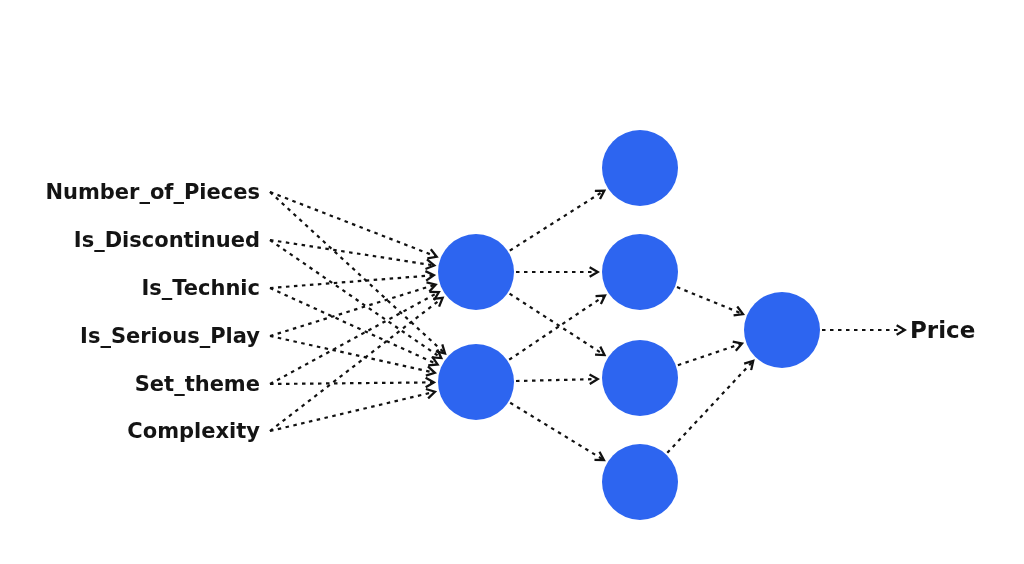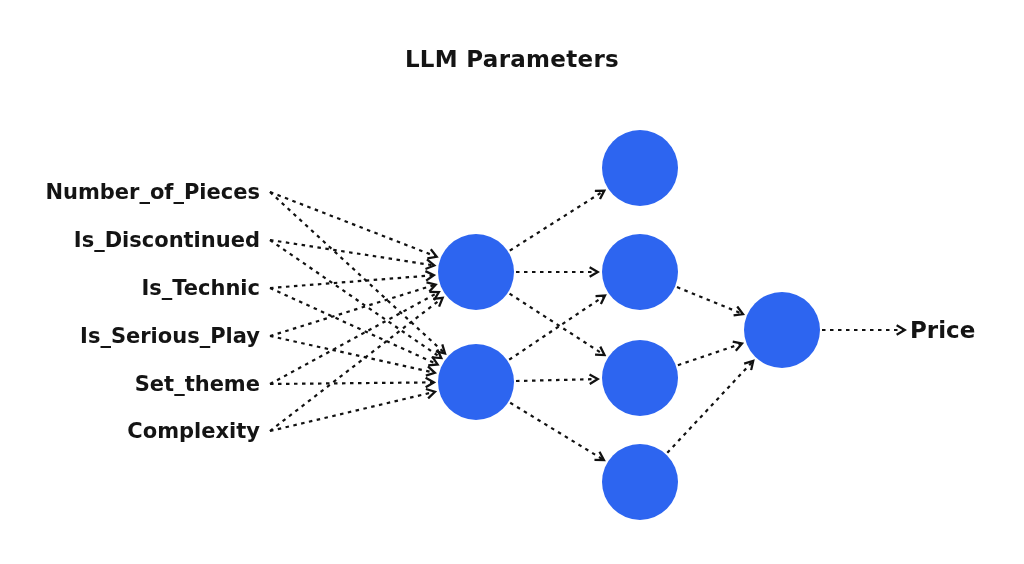--- a/index.html
+++ b/index.html
@@ -29,21 +29,20 @@
   svg text {
     font-family: "DejaVu Sans", "Liberation Sans", sans-serif;
     font-weight: 700;
     fill: #141414;
   }
 </style>
 </head>
 <body>
 
 <div class="canvas">
-  <div class="diagram-title">LLM Parameters</div>
   <svg width="1024" height="564" viewBox="0 0 1024 564">
     <defs>
       <marker id="arrowhead" viewBox="0 0 10 10" refX="6.5" refY="5" markerWidth="12" markerHeight="12" orient="auto" markerUnits="userSpaceOnUse">
         <path d="M1.2,1 L8,5 L1.2,9" fill="none" stroke="#111111" stroke-width="1.9"></path>
       </marker>
     </defs>
     <g id="edges">
         <line x1="270.0" y1="192.0" x2="435.0" y2="256.1" stroke="#111111" stroke-width="2.2" stroke-dasharray="3.5 4.5" marker-end="url(#arrowhead)"></line>
         <line x1="270.0" y1="192.0" x2="443.7" y2="352.2" stroke="#111111" stroke-width="2.2" stroke-dasharray="3.5 4.5" marker-end="url(#arrowhead)"></line>
         <line x1="270.0" y1="240.0" x2="432.5" y2="265.2" stroke="#111111" stroke-width="2.2" stroke-dasharray="3.5 4.5" marker-end="url(#arrowhead)"></line>

